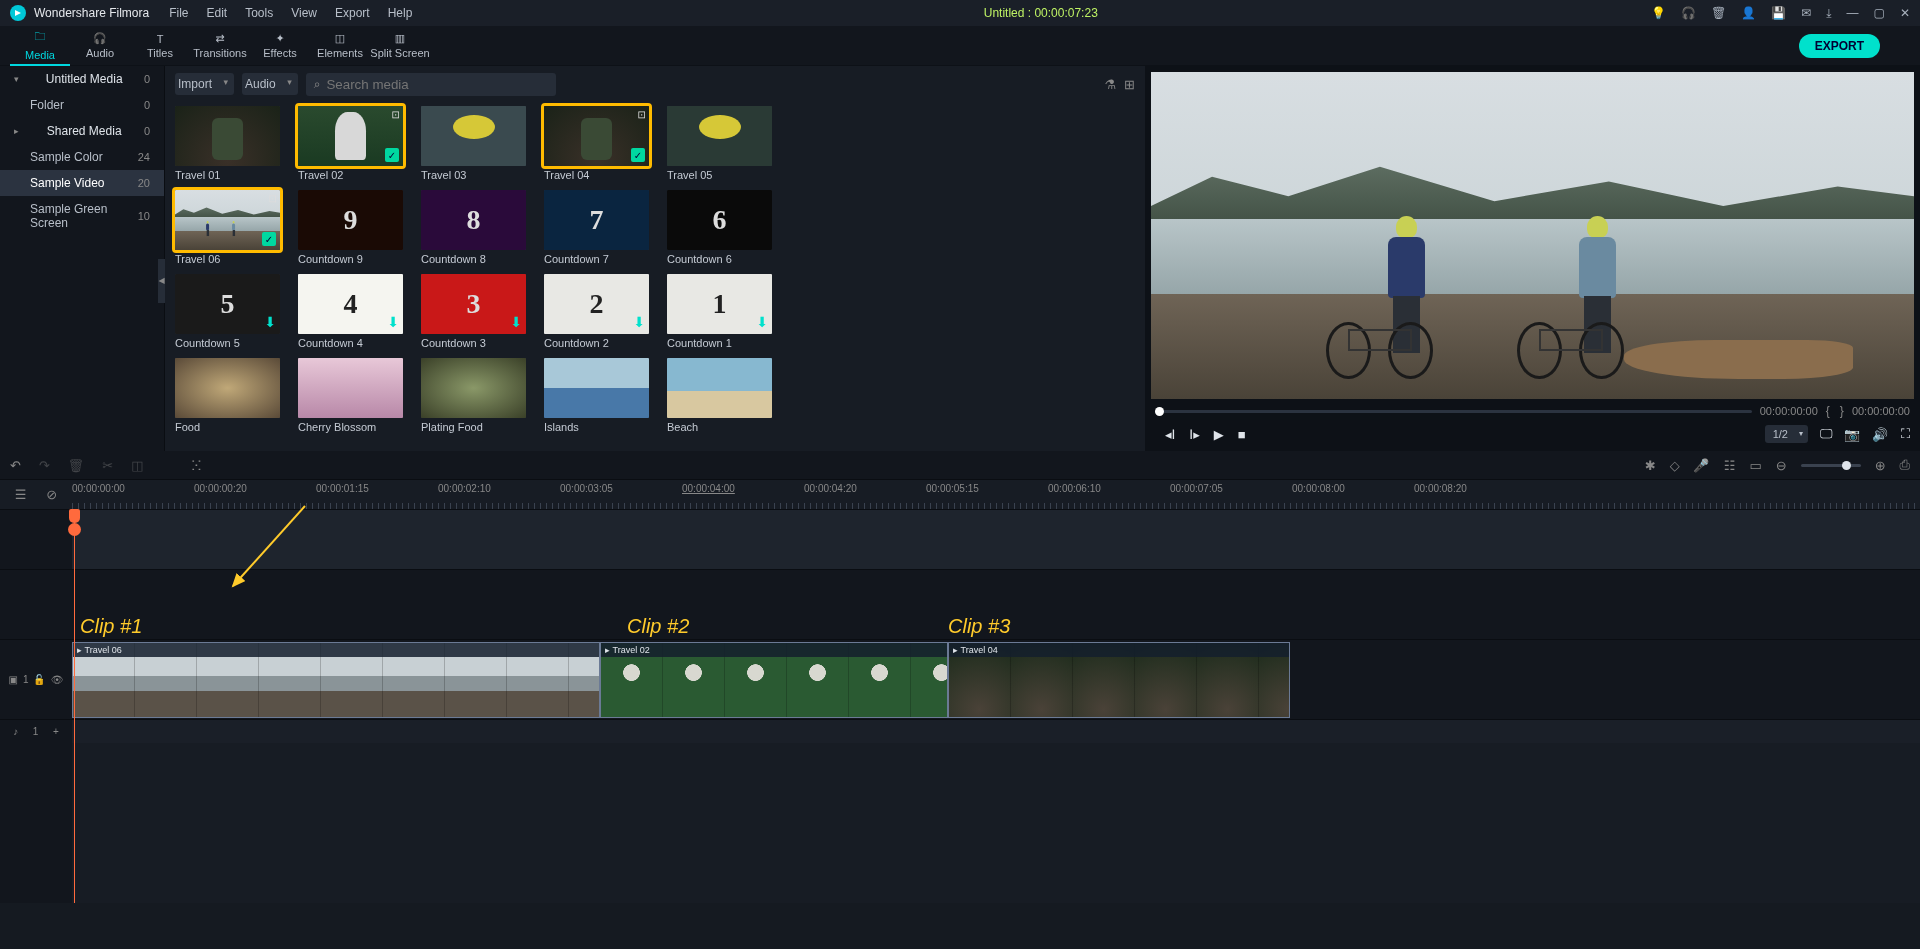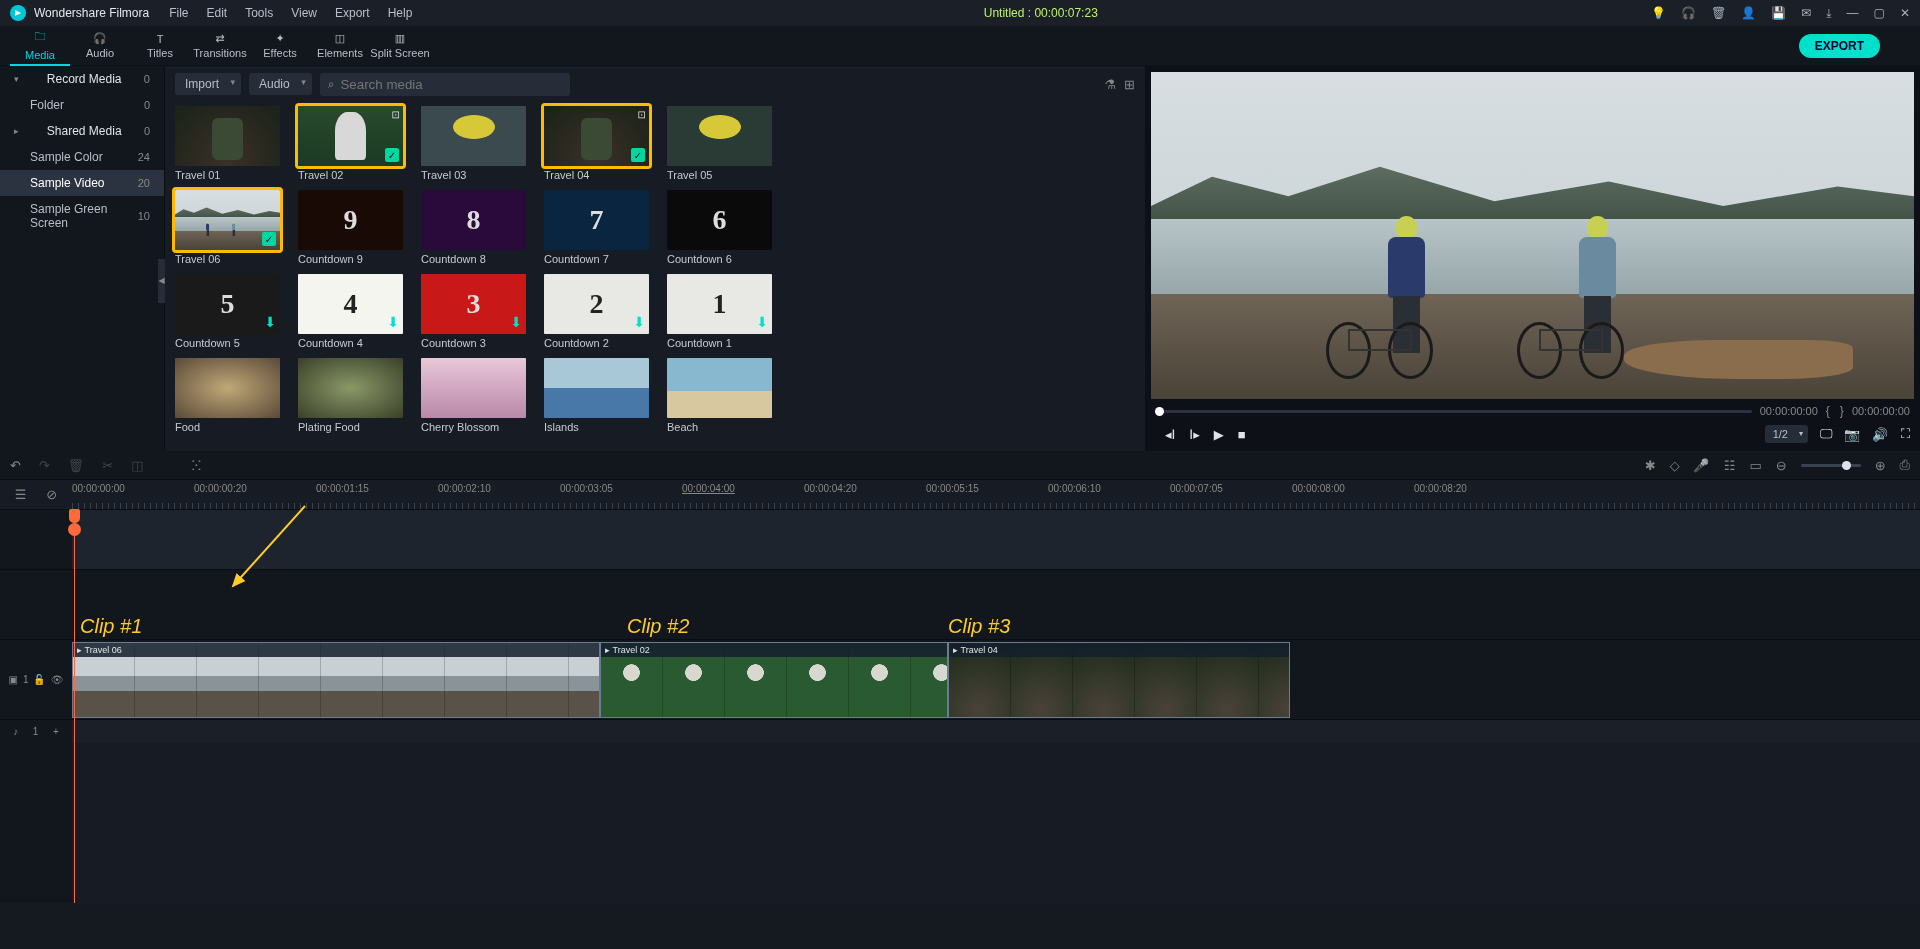--- a/index.html
+++ b/index.html
@@ -24,21 +24,21 @@
 .sidebar { width: 165px; background: #12161d; border-right: 1px solid #0a0d12; }
 .side-item { display: flex; align-items: center; justify-content: space-between; padding: 6px 14px 6px 30px; cursor: pointer; font-size: 12px; }
 .side-item.header { padding-left: 14px; color: #dfe4ea; }
 .side-item.header::before { content: "▾"; font-size: 9px; margin-right: 6px; color:#888; }
 .side-item.header.collapsed::before { content: "▸"; }
 .side-item.active { background: #2b3340; color: #fff; }
 .side-item .count { color: #888; font-size: 11px; }
 
 .media-panel { flex: 1; background: #171c24; display: flex; flex-direction: column; position: relative; }
 .media-tools { height: 36px; display: flex; align-items: center; gap: 8px; padding: 0 10px; }
-.dropdown { background: #262d38; border-radius: 3px; padding: 4px 22px 4px 10px; position: relative; cursor: pointer; font-size: 12px; }
+.dropdown { background: #262d38; border-radius: 3px; padding: 4px 22px 4px 3px; position: relative; cursor: pointer; font-size: 12px; }
 .dropdown::after { content: "▾"; position: absolute; right: 6px; top: 4px; font-size: 9px; color:#888;}
 .search { flex: 0 0 250px; background: #262d38; border-radius: 3px; padding: 4px 8px; display: flex; align-items: center; gap: 6px; color: #888;}
 .search input { background: none; border: none; color: #b8bfc9; outline: none; width:100%;}
 .media-grid { flex: 1; overflow: auto; padding: 4px 10px; }
 .grid-row { display: flex; gap: 18px; margin-bottom: 6px; }
 .thumb { width: 105px; cursor: pointer; }
 .thumb-img { width: 105px; height: 60px; background: #2b3340; border-radius: 1px; position: relative; overflow:hidden; display:flex; align-items:center; justify-content:center;}
 .thumb-img.selected { outline: 3px solid #ffbb00; outline-offset: 0px; }
 .thumb-nm { font-size: 11px; padding: 3px 0; color: #c5cbd4; white-space:nowrap; overflow:hidden; }
 .thumb .check { position: absolute; bottom: 4px; right: 4px; width: 14px; height: 14px; background: #00d8a0; border-radius: 2px; display:flex; align-items:center; justify-content:center; color:#003; font-size:10px;}
@@ -169,21 +169,21 @@
         <span>Split Screen</span>
       </div>
     </div>
   <div class="spacer"></div>
   <div class="export-btn">EXPORT</div>
 </div>
 
 <div class="main">
   <div class="sidebar" id="sidebar">
       <div class="side-item header">
-        <span>Record Media</span>
+        <span>Untitled Media</span>
         <span class="count">0</span>
       </div>
       <div class="side-item">
         <span>Folder</span>
         <span class="count">0</span>
       </div>
       <div class="side-item header collapsed">
         <span>Shared Media</span>
         <span class="count">0</span>
       </div>
@@ -360,29 +360,29 @@
         </div>
         <div class="grid-row">
           <div class="thumb">
             <div class="thumb-img">
               <div style="position:absolute;inset:0;background:radial-gradient(#c0a878,#5a4a38);"></div>
             </div>
             <div class="thumb-nm">Food</div>
           </div>
           <div class="thumb">
             <div class="thumb-img">
+              <div style="position:absolute;inset:0;background:linear-gradient(#e8c8d8,#b888a8);"></div>
+            </div>
+            <div class="thumb-nm">Cherry Blossom</div>
+          </div>
+          <div class="thumb">
+            <div class="thumb-img">
               <div style="position:absolute;inset:0;background:radial-gradient(#8a9868,#3a4028);"></div>
             </div>
             <div class="thumb-nm">Plating Food</div>
-          </div>
-          <div class="thumb">
-            <div class="thumb-img">
-              <div style="position:absolute;inset:0;background:linear-gradient(#e8c8d8,#b888a8);"></div>
-            </div>
-            <div class="thumb-nm">Cherry Blossom</div>
           </div>
           <div class="thumb">
             <div class="thumb-img">
               <div style="position:absolute;inset:0;background:linear-gradient(#a8c8d8 50%,#4878a8 50%);"></div>
             </div>
             <div class="thumb-nm">Islands</div>
           </div>
           <div class="thumb">
             <div class="thumb-img">
               <div style="position:absolute;inset:0;background:linear-gradient(#87b8d0 55%,#d8c8a0 55%);"></div>

